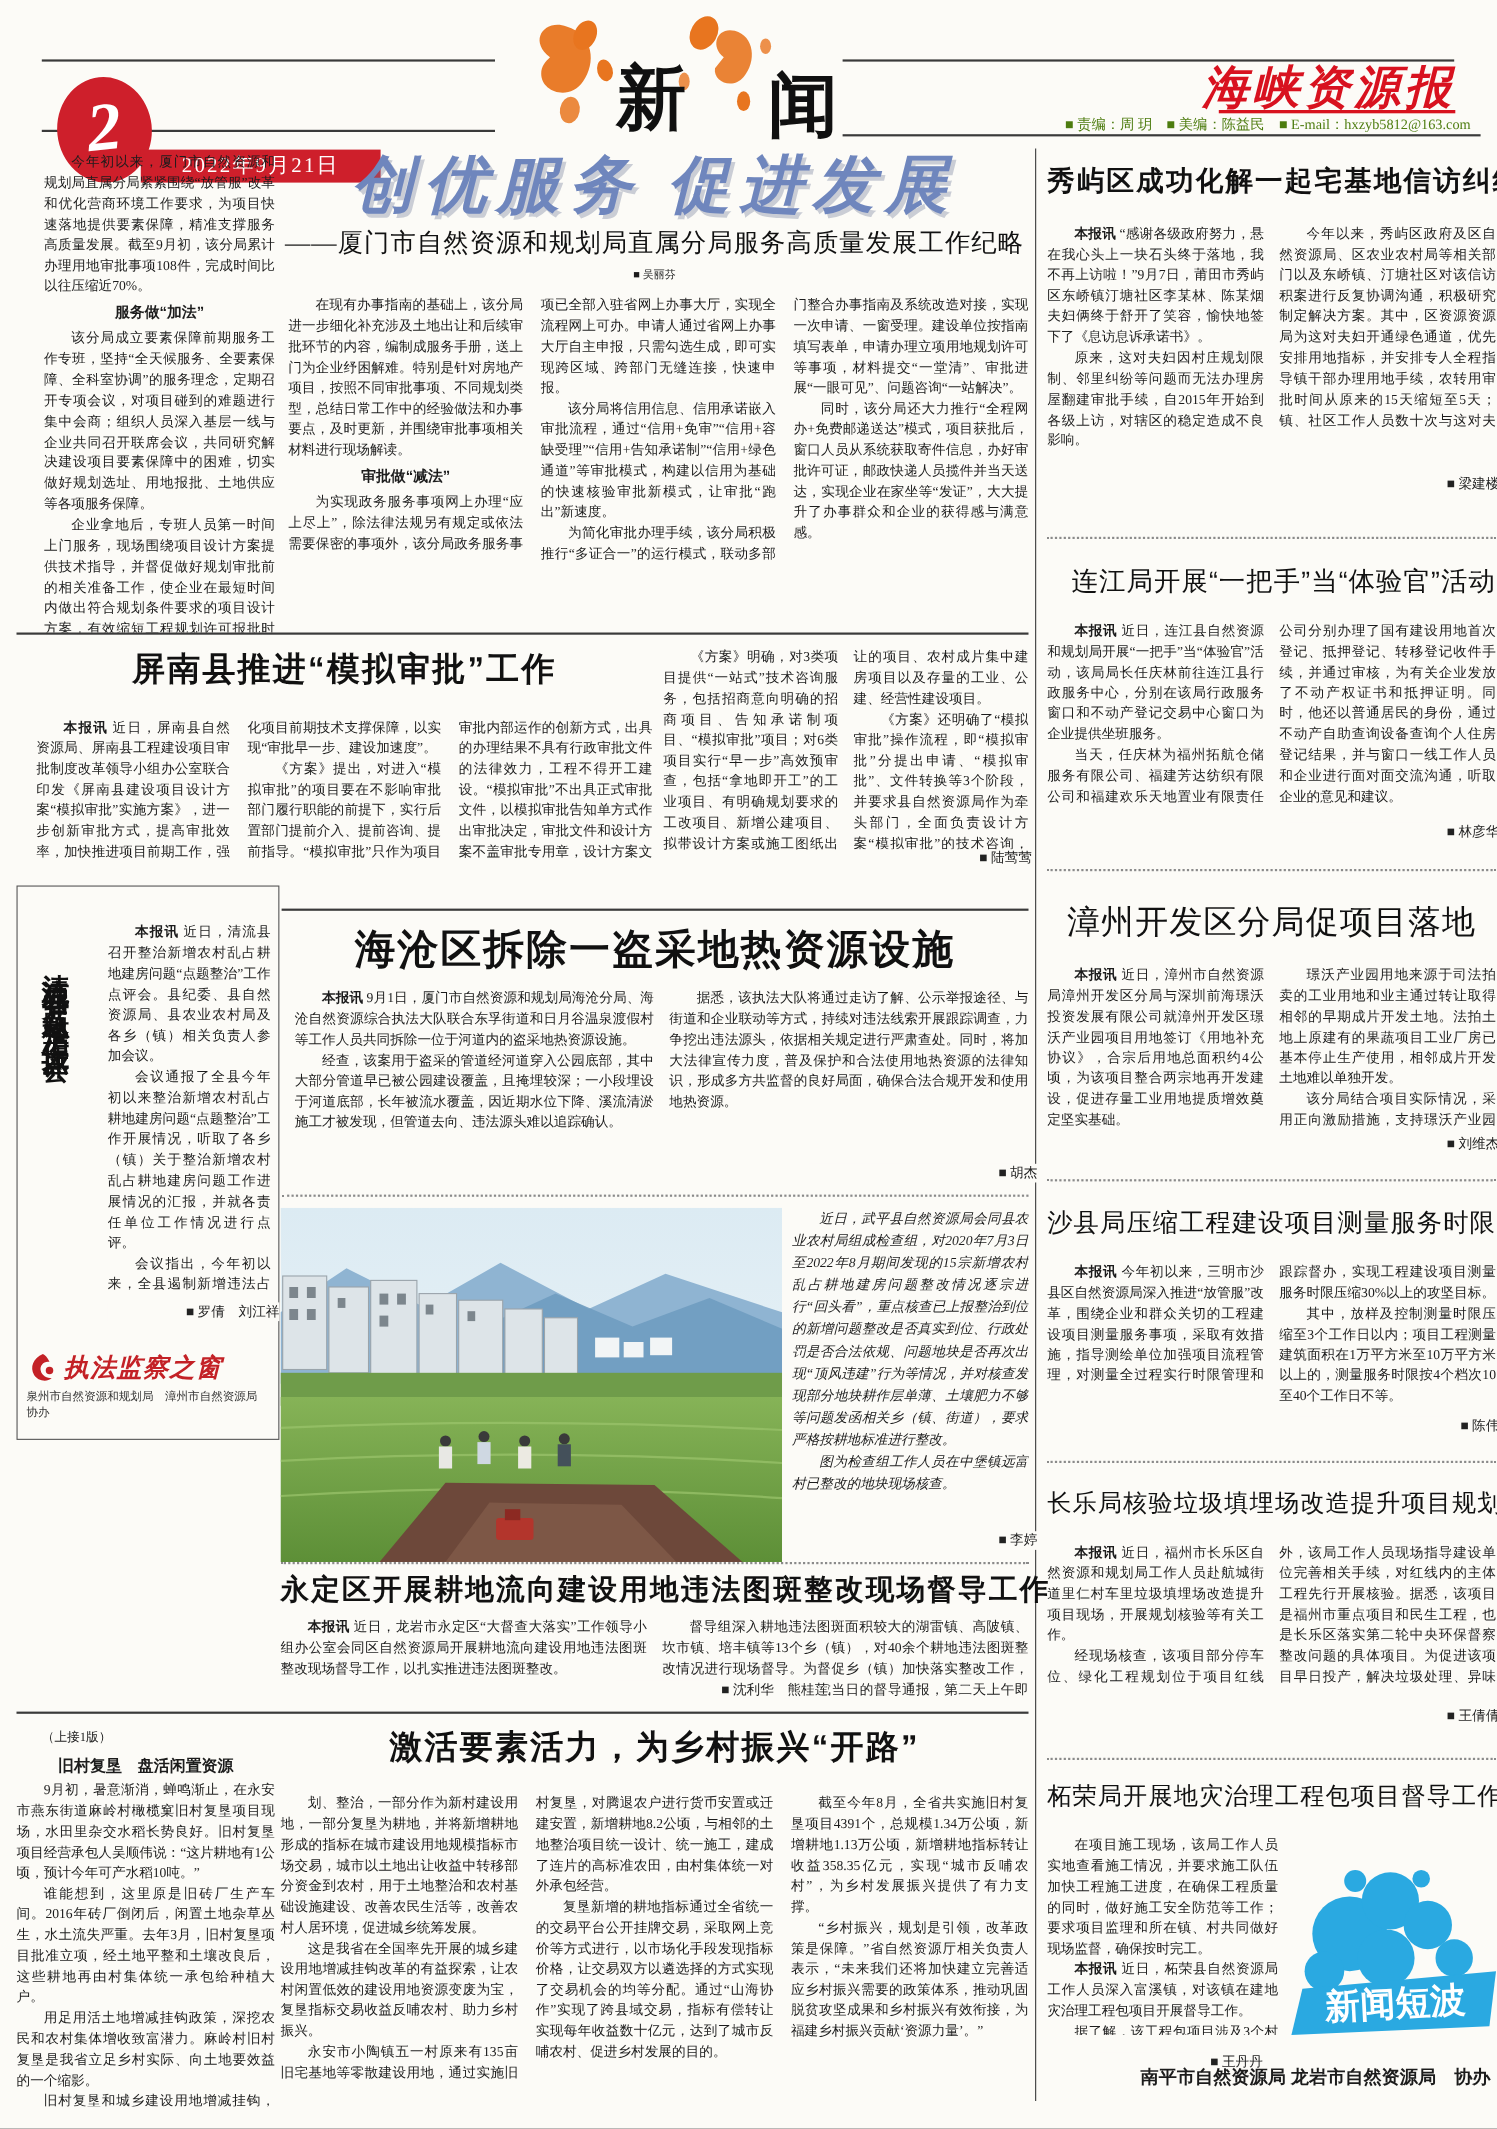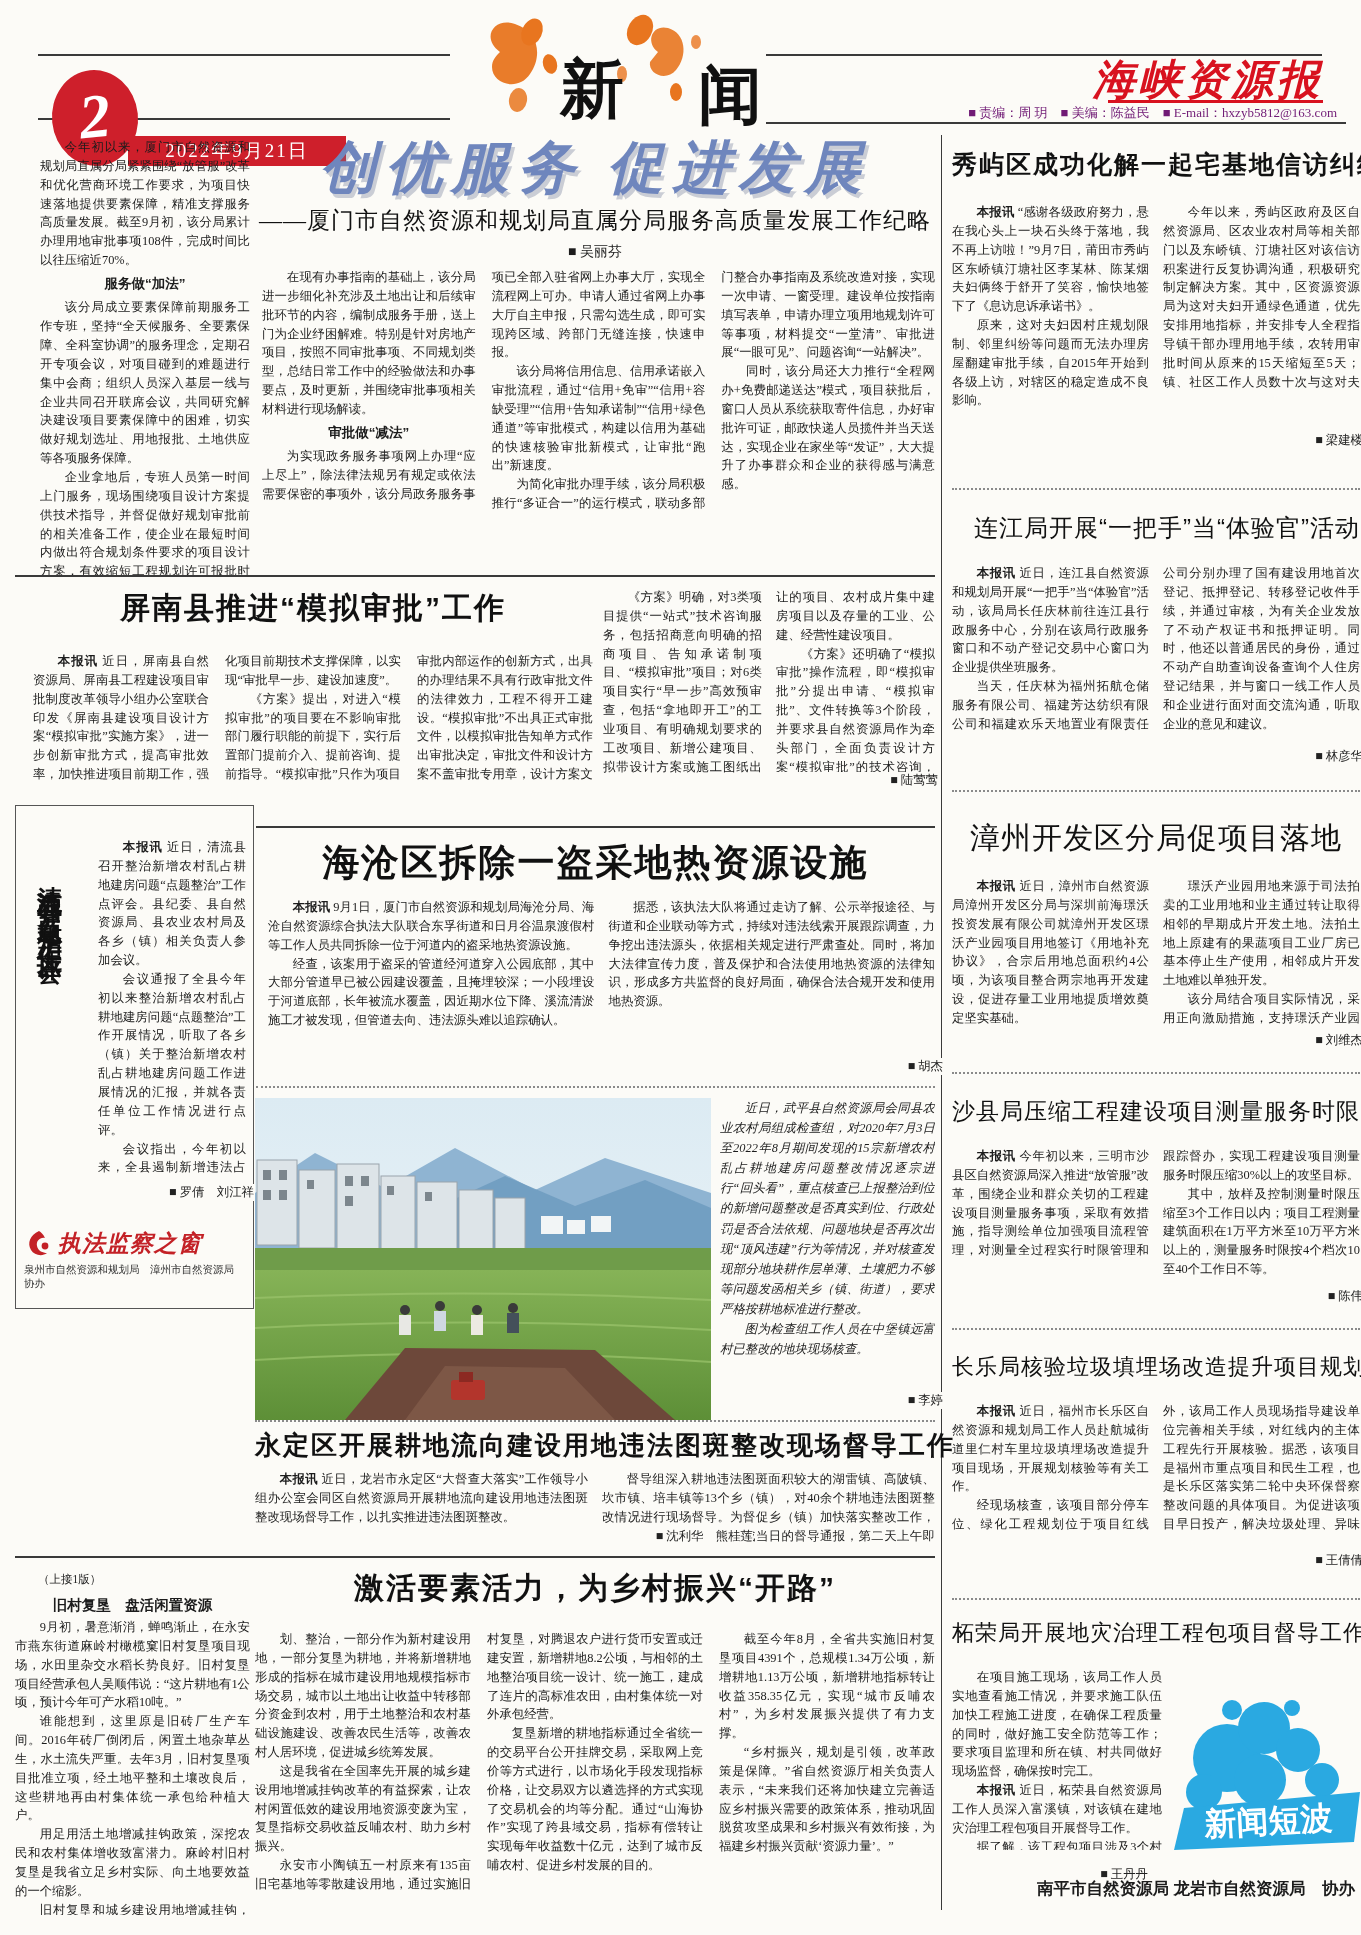--- a/index.html
+++ b/index.html
@@ -23,29 +23,29 @@
            font-size:13.5px;margin:4px 0;text-indent:0 !important;}
   
   #pagenum{position:absolute;left:52px;top:70px;width:86px;height:96px;background:#ce1f2b;
            border-radius:50%;transform:rotate(-6deg);color:#fff;text-align:center;
            font:italic bold 62px "Liberation Serif",serif;line-height:92px;}
   #datebox{position:absolute;left:128px;top:136px;width:218px;height:30px;background:#ce1f2b;
            color:#fff;font-size:19px;text-align:center;line-height:30px;letter-spacing:2px;}
   #papername{position:absolute;right:38px;top:52px;width:330px;text-align:right;color:#d8121f;
              font:italic bold 42px "Liberation Serif",serif;letter-spacing:4px;}
   #paperline{position:absolute;right:38px;top:100px;width:215px;height:3px;background:#d8121f;}
-  #editors{position:absolute;right:24px;top:104px;width:620px;text-align:right;font-size:13px;color:#701a75;}
+  #editors{position:absolute;right:24px;top:104px;width:620px;text-align:right;font-size:13px;color:#4d7c0f;}
   .mast-char{position:absolute;font:bold 64px "Liberation Serif",serif;color:#101010;}
   
   #lead-headline{position:absolute;left:255px;top:130px;width:680px;text-align:center;
      font:italic bold 57px "Liberation Serif",serif;color:#6f86bd;letter-spacing:9px;
      text-shadow:3px 4px 0 rgba(110,120,150,.35);white-space:nowrap;}
   #lead-subtitle{position:absolute;left:250px;top:205px;width:690px;text-align:center;
      font-size:23px;letter-spacing:1px;color:#111;white-space:nowrap;}
-  #lead-author{position:absolute;left:250px;top:243px;width:690px;text-align:center;font-size:14px;}
+  #lead-author{position:absolute;left:250px;top:243px;width:690px;text-align:center;font-size:10px;}
   
   #qingliu-box{position:absolute;left:15px;top:805px;width:237px;height:502px;border:1px solid #555;}
   #qingliu-vtitle{position:absolute;left:34px;top:865px;height:390px;writing-mode:vertical-rl;
      font-family:"Liberation Sans","DejaVu Sans",sans-serif;font-weight:900;font-size:25px;
      letter-spacing:5px;color:#111;}
   #law-window{position:absolute;left:24px;top:1228px;width:220px;}
   #law-title{font:italic bold 23px "Liberation Serif",serif;color:#c32126;letter-spacing:1px;vertical-align:middle;}
   #law-orgs{font-size:10.5px;color:#333;margin-top:4px;}
   
   #photo{position:absolute;left:255px;top:1098px;width:456px;height:322px;}

